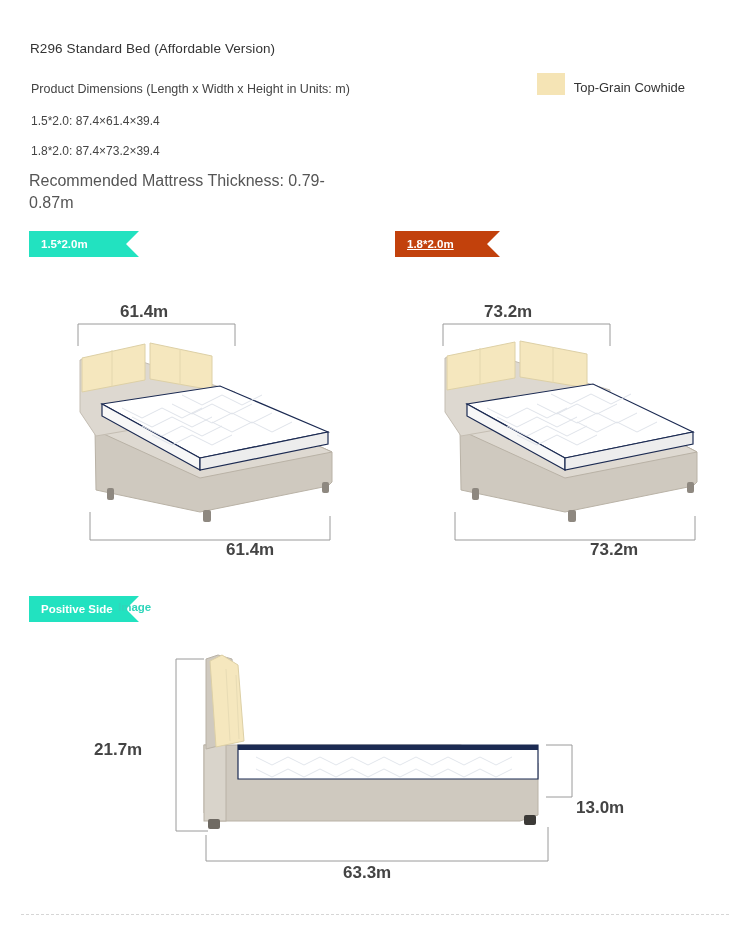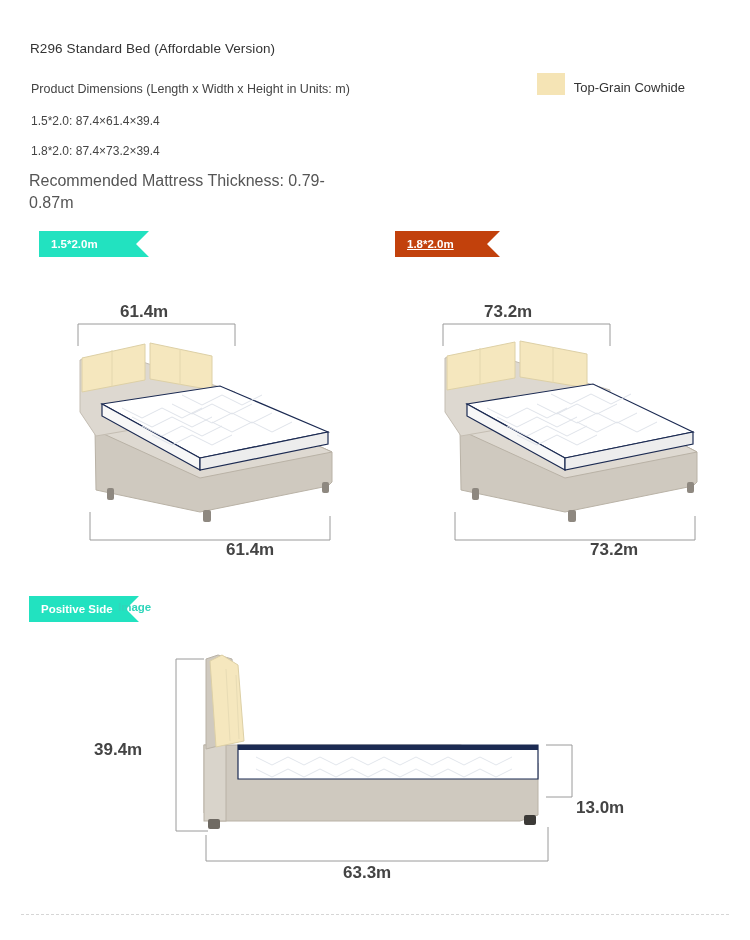--- a/index.html
+++ b/index.html
@@ -86,21 +86,21 @@
     height: 26px;
     background: #22e2c0;
     color: #ffffff;
     font-size: 11.5px;
     font-weight: bold;
     line-height: 26px;
     padding-left: 12px;
     box-sizing: border-box;
     clip-path: polygon(0 0, 100% 0, calc(100% - 13px) 50%, 100% 100%, 0 100%);
   }
-  #ribbon-a { left: 39px; top: 231px; width: 110px; }
+  #ribbon-a { left: 29px; top: 231px; width: 110px; }
   #ribbon-b { left: 395px; top: 231px; width: 105px; }
   #ribbon-c { left: 29px; top: 596px; width: 110px; }
 
   .side-image-extra {
     position: absolute;
     left: 118px;
     top: 601px;
     font-size: 11.5px;
     color: #2fd6bb;
     font-weight: bold;
@@ -257,18 +257,18 @@
     <rect x="364" y="170" width="12" height="10" rx="2" fill="#3c3a37"></rect>
 
     <line x1="386" y1="100" x2="412" y2="100" stroke="#9a9a9a" stroke-width="1"></line>
     <line x1="412" y1="100" x2="412" y2="152" stroke="#9a9a9a" stroke-width="1"></line>
     <line x1="386" y1="152" x2="412" y2="152" stroke="#9a9a9a" stroke-width="1"></line>
 
     <line x1="46" y1="190" x2="46" y2="216" stroke="#9a9a9a" stroke-width="1"></line>
     <line x1="46" y1="216" x2="388" y2="216" stroke="#9a9a9a" stroke-width="1"></line>
     <line x1="388" y1="182" x2="388" y2="216" stroke="#9a9a9a" stroke-width="1"></line>
   </svg>
-  <div class="dim-label" style="left:94px; top:740px;">39.4m</div>
+  <div class="dim-label" style="left:94px; top:740px;">21.7m</div>
   <div class="dim-label" style="left:576px; top:798px;">13.0m</div>
   <div class="dim-label" style="left:343px; top:863px;">63.3m</div>
 
   <div class="divider"></div>
 </div>
 
 </body></html>

